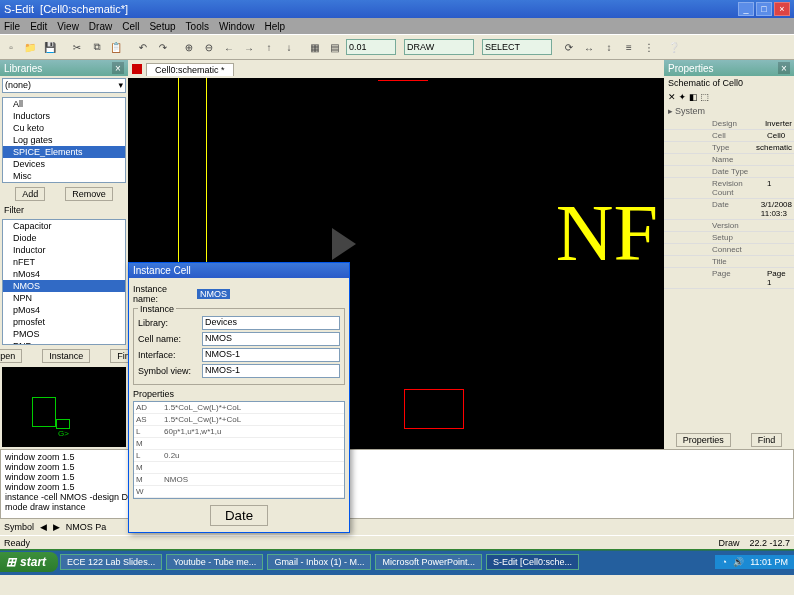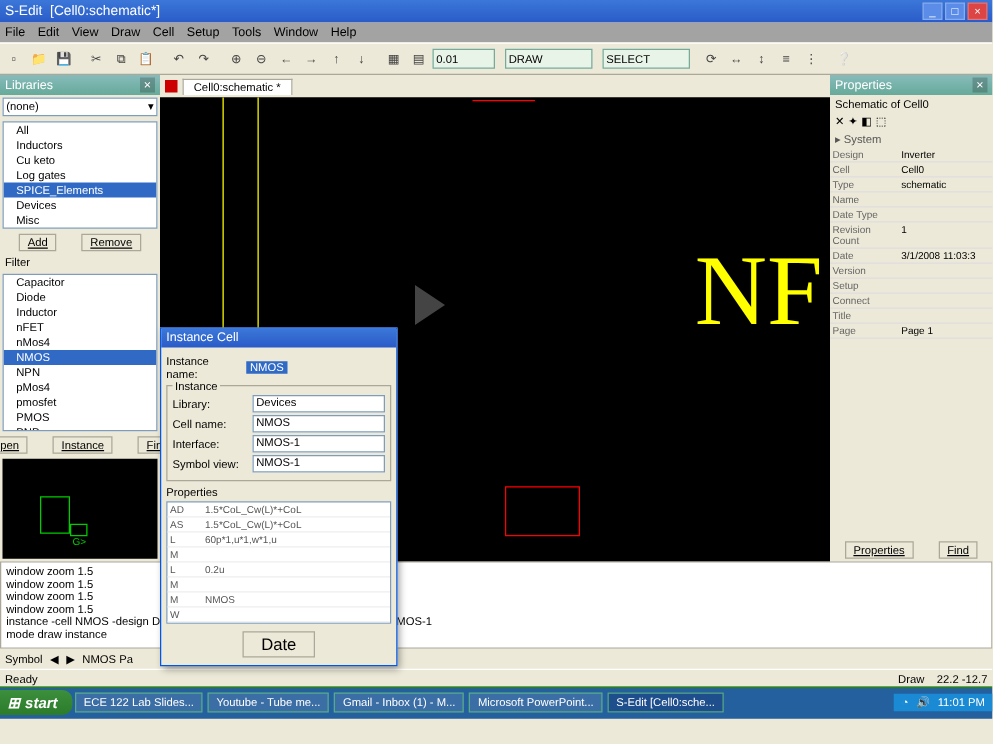--- a/index.html
+++ b/index.html
@@ -20,43 +20,43 @@
 
   .main { display:flex; height: calc(100% - 18px - 16px - 26px - 26px - 80px - 14px - 26px); }
   .left-panel { width:128px; background:#ece9d8; display:flex; flex-direction:column; }
   .panel-hdr { background:linear-gradient(#8bb,#6a9); color:#fff; padding:2px 4px; font-size:10px; display:flex; align-items:center; justify-content:space-between; }
   .panel-hdr .x { width:12px; height:12px; background:#0003; color:#fff; display:flex; align-items:center; justify-content:center; }
   .combo { margin:2px; border:1px solid #7f9db9; background:#fff; height:16px; font-size:9px; padding:0 2px; display:flex; align-items:center; justify-content:space-between; }
   .combo::after { content:"▾"; }
   .listbox { margin:2px; border:1px solid #7f9db9; background:#fff; flex:0 0 auto; font-size:9px; overflow:hidden; }
   .listbox div { padding:1px 10px; }
   .listbox .hl { background:#316ac5; color:#fff; }
-  .btnrow { display:flex; gap:20px; justify-content:center; margin:2px;text-decoration:underline; }
+  .btnrow { display:flex; gap:20px; justify-content:center; margin:2px; }
   .btn { border:1px solid #aca899; background:#ece9d8; padding:1px 6px; font-size:9px; }
 
   .preview { background:#000; height:90px; margin:2px; position:relative; }
   .preview .shape { position:absolute; border:1px solid #0c0; }
 
   .canvas-area { flex:1; background:#000; position:relative; overflow:hidden; }
   .tab-strip { position:absolute; top:0; left:0; right:0; height:18px; background:#ece9d8; display:flex; align-items:center; padding:0 4px; }
   .tab { background:#fff; border:1px solid #aca899; border-bottom:none; padding:1px 8px; font-size:9px; }
   .canvas { position:absolute; top:18px; left:0; right:0; bottom:0; background:#000; }
   .canvas .yline { position:absolute; background:#ff0; width:1px; height:100%; }
   .canvas .redbox { position:absolute; border:1px solid #f00; width:60px; height:40px; }
   .nf { position:absolute; color:#ff0; font-family:"Times New Roman",serif; font-size:80px; }
   .anno { position:absolute; background:#fff; color:#000; font-family:"Times New Roman",serif; font-size:14px; padding:6px 10px; width:300px; }
   .tri { position:absolute; width:0; height:0; border-top:16px solid transparent; border-bottom:16px solid transparent; border-left:24px solid #444; }
 
   .right-panel { width:130px; background:#ece9d8; display:flex; flex-direction:column; font-size:9px; }
   .prop-grid { font-size:8px; }
-  .prop-grid .row { display:flex; border-bottom:1px solid #ddd; }
+  .prop-grid .row { display:flex; border-bottom:1px solid #ddd;padding-left:46px; }
   .prop-grid .k { width:55px; padding:1px 2px; color:#666; }
   .prop-grid .v { flex:1; padding:1px 2px; }
 
-  .dialog { position:absolute; left:128px; top:262px; width:190px; background:#ece9d8; border:1px solid #0055ea; box-shadow:2px 2px 6px #0006; }
+  .dialog { position:absolute; left:128px; top:262px; width:222px; background:#ece9d8; border:1px solid #0055ea; box-shadow:2px 2px 6px #0006; }
   .dlg-title { background:linear-gradient(#3b77d8,#2a5bc8); color:#fff; padding:2px 4px; font-size:10px; }
   .dlg-body { padding:4px; font-size:9px; }
   .dlg-row { display:flex; align-items:center; margin:2px 0; gap:4px; }
   .dlg-row .lbl { width:60px; }
   .dlg-input { border:1px solid #7f9db9; background:#fff; height:14px; flex:1; padding:0 2px; }
   .hl-input { background:#316ac5; color:#fff; padding:0 3px; }
   .group { border:1px solid #aca899; margin:4px 0; padding:4px; }
   .group-title { font-size:9px; margin-top:-9px; background:#ece9d8; width:fit-content; padding:0 2px; }
   .prop-list { background:#fff; border:1px solid #7f9db9; font-size:8px; }
   .prop-list .r { display:flex; border-bottom:1px solid #eee; }

